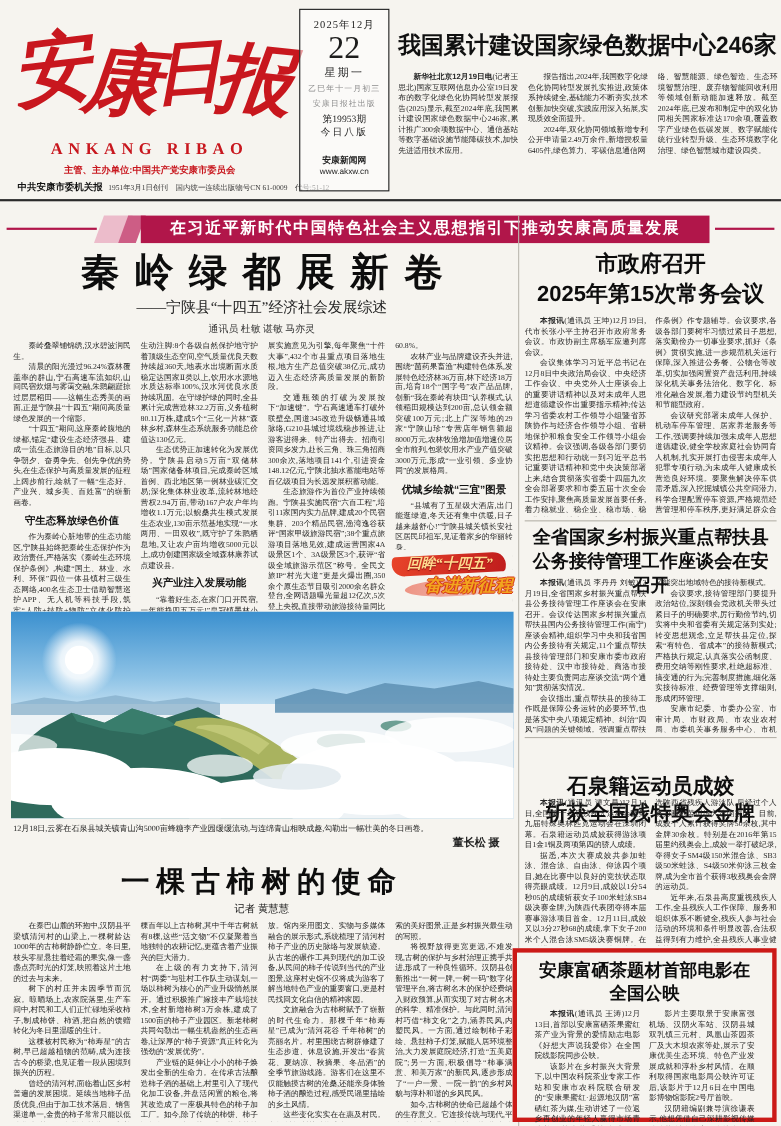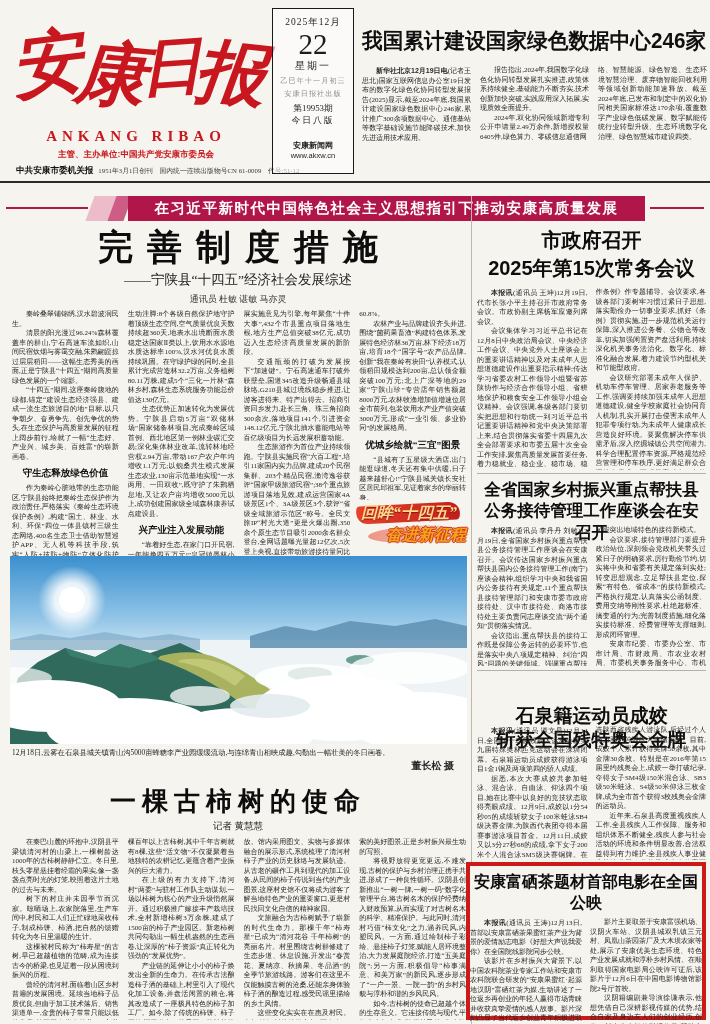--- a/index.html
+++ b/index.html
@@ -72,21 +72,21 @@
   .lead-body{position:absolute;left:12px;top:310px;width:454px;height:246px;}
   .lead-body .cols{height:246px;gap:9px;}
 
   
   .promo{position:absolute;left:352px;top:500px;width:114px;height:54px;background:#f6f4ef;z-index:3;padding-top:3px;}
   .promo::before{content:"";position:absolute;left:4px;top:4px;width:104px;height:18px;border-radius:3px 14px 3px 14px;
                  background:linear-gradient(100deg,#e8442a,#c01d1d);transform:skewX(-10deg) rotate(-3deg);}
   .promo::after{content:"";position:absolute;left:16px;top:26px;width:94px;height:16px;border-radius:50% 60% 50% 60%;
                 background:linear-gradient(100deg,rgba(232,68,42,.55),rgba(192,29,29,.18));transform:rotate(-4deg);}
   .promo-l1{position:relative;z-index:2;text-align:center;color:#ffd98e;font-weight:bold;font-style:italic;
-            font-size:16px;text-shadow:0 1px 1px #8c1010;}
+            font-size:13px;text-shadow:0 1px 1px #8c1010;}
   .promo-l2{position:relative;z-index:2;text-align:right;color:#f2a51f;font-weight:bold;font-style:italic;
             font-size:16px;margin-top:1px;text-shadow:-1px 0 #d63a1a,1px 0 #d63a1a,0 -1px #d63a1a,0 1px #d63a1a;}
 
   
   .photo{position:absolute;left:10px;top:556px;width:457px;height:188px;overflow:hidden;background:#9cc7e4;}
   .caption{position:absolute;left:12px;top:748px;width:454px;font-size:7.3px;color:#222;line-height:1.4;}
   .credit{position:absolute;left:12px;top:759px;width:442px;text-align:right;font-size:10px;font-weight:bold;color:#222;}
 
   
   .tree-headline{position:absolute;left:10px;top:784px;width:456px;text-align:center;font-weight:bold;
@@ -102,21 +102,21 @@
   .art-a-body{position:absolute;left:477px;top:288px;width:229px;}
   .art-a-body .cols{height:182px;gap:8px;}
   .art-b-headline{top:479px;font-size:16.5px;line-height:1.3;text-align:center;}
   .art-b-body{position:absolute;left:477px;top:526px;width:229px;}
   .art-b-body .cols{height:140px;gap:8px;}
   .art-c-headline{top:676px;font-size:19px;line-height:1.25;margin-top:28px;}
   .art-c-body{position:absolute;left:477px;top:726px;width:229px;}
   .art-c-body .cols{height:134px;gap:8px;}
 
   .art-d-box{position:absolute;left:466px;top:862px;width:240px;height:158px;border:4px solid #cb1a17;
-             background:#f6f4ef;padding:4px 0;}
+             background:#f6f4ef;padding:4px 16px;}
   .art-d-headline{text-align:center;font-family:"Liberation Sans","DejaVu Sans",sans-serif;font-weight:bold;
                   font-size:16px;color:#0d0d0d;margin:2px 0 4px 0;}
   .art-d-box .cols{height:118px;gap:8px;}
 </style>
 </head>
 <body>
 
 <div class="page" data-name="newspaper-page">
 
   <div class="callig" data-name="masthead-title">
@@ -161,21 +161,21 @@
   </div>
 
   <div class="bline-l" data-name="banner-rule-left"></div>
   <div class="slash1" data-name="banner-slash-decoration"></div>
   <div class="slash2" data-name="banner-slash-decoration"></div>
   <div class="banner" data-name="theme-banner">在习近平新时代中国特色社会主义思想指引下推动安康高质量发展</div>
   <div class="bline-r" data-name="banner-rule-right"></div>
 
   <div class="v-divider" data-name="column-divider"></div>
 
-  <div class="lead-headline" data-name="lead-headline">完善制度措施</div>
+  <div class="lead-headline" data-name="lead-headline">秦岭绿都展新卷</div>
   <div class="lead-subtitle" data-name="lead-subtitle">——宁陕县“十四五”经济社会发展综述</div>
   <div class="lead-byline" data-name="lead-byline">通讯员 杜敏 谌敏 马亦灵</div>
   <div class="lead-body" data-name="lead-article-body">
     <div class="cols bodytext">
       <div class="col" data-name="article-column">
           <p>秦岭叠翠铺锦绣,汉水碧波润民生。</p>
           <p>清晨的阳光漫过96.24%森林覆盖率的群山,宁石高速车流如织,山间民宿炊烟与雾霭交融,朱鹮翩跹掠过层层稻田——这幅生态秀美的画面,正是宁陕县“十四五”期间高质量绿色发展的一个缩影。</p>
           <p>“十四五”期间,这座秦岭腹地的绿都,锚定“建设生态经济强县、建成一流生态旅游目的地”目标,以只争朝夕、奋勇争先、创先争优的势头,在生态保护与高质量发展的征程上阔步前行,绘就了一幅“生态好、产业兴、城乡美、百姓富”的崭新画卷。</p>
           <h4>守生态释放绿色价值</h4>
           <p>作为秦岭心脏地带的生态功能区,宁陕县始终把秦岭生态保护作为政治责任,严格落实《秦岭生态环境保护条例》,构建“国土、林业、水利、环保”四位一体县镇村三级生态网络,400名生态卫士借助智慧巡护APP、无人机等科技手段,筑牢“人防+技防+物防”立体化防护网。</p>

